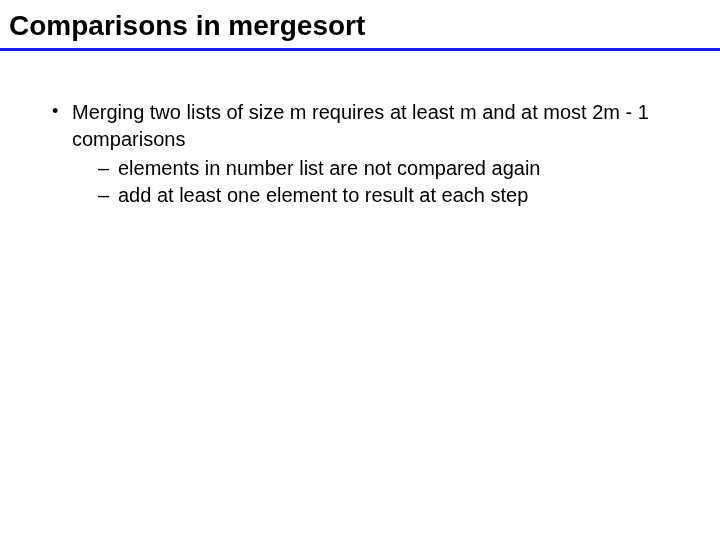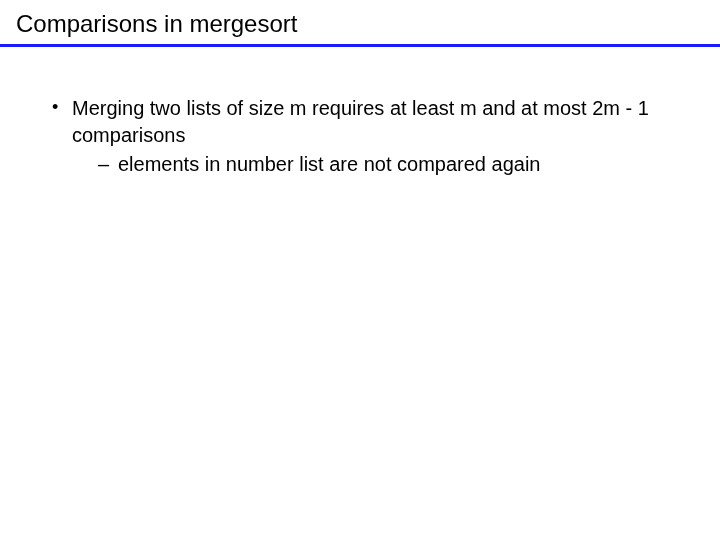--- a/index.html
+++ b/index.html
@@ -12,23 +12,23 @@
     color: #000;
     overflow: hidden;
   }
   .slide {
     width: 720px;
     height: 540px;
     position: relative;
     box-sizing: border-box;
   }
   .title {
-    font-size: 24px;
-    font-weight: normal;
-    padding: 10px 0 6px 16px;
+    font-size: 28px;
+    font-weight: bold;
+    padding: 10px 0 6px 9px;
     letter-spacing: 0px;
   }
   .rule {
     height: 3px;
     background: #1a1aff;
     width: 100%;
   }
   .content {
     padding: 48px 48px 0 48px;
     font-size: 20px;
@@ -76,17 +76,20 @@
   <div class="rule"></div>
 
   <div class="content">
     <ul class="level1">
       <li>
         <span>Merging two lists of size m requires at least m and at most 2m - 1 comparisons</span>
         <ul class="level2">
           <li>
             <span>elements in number list are not compared again</span>
           </li>
+          <li>
+            <span>add at least one element to result at each step</span>
+          </li>
         </ul>
       </li>
     </ul>
   </div>
 </div>
 
 </body></html>

